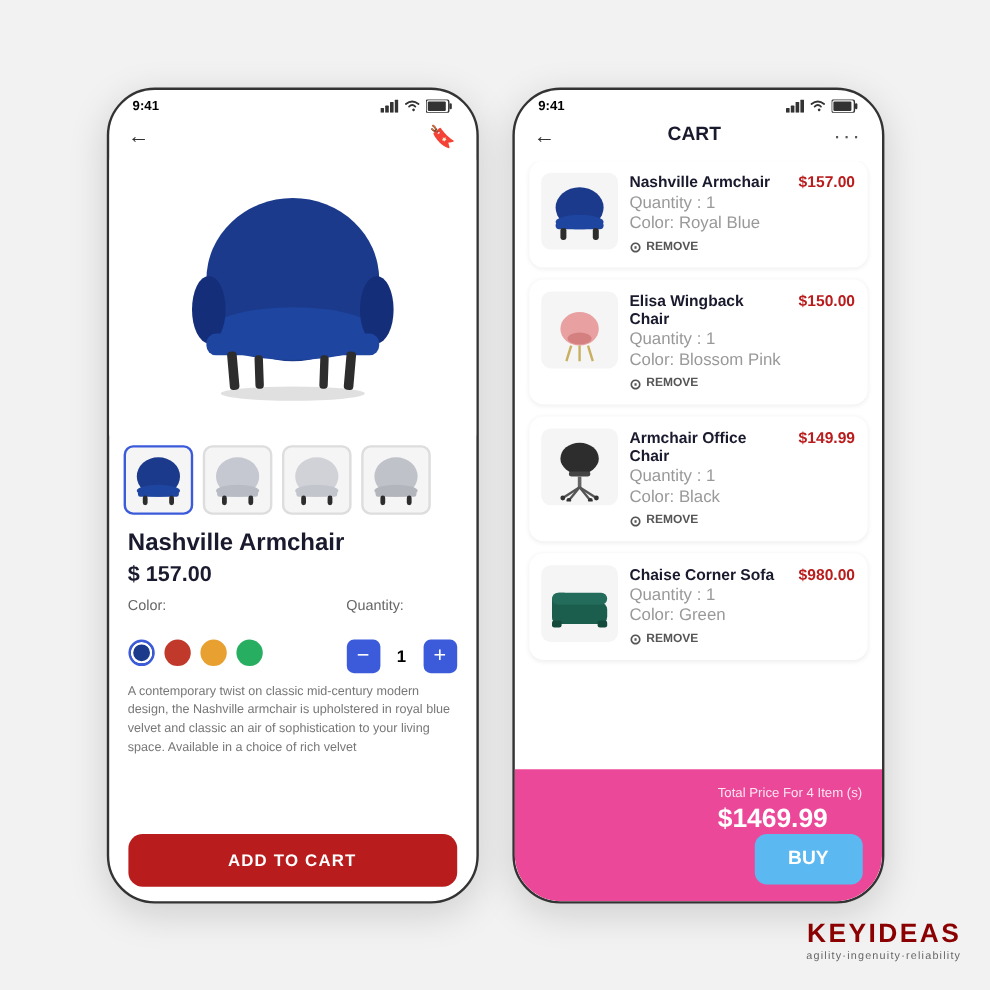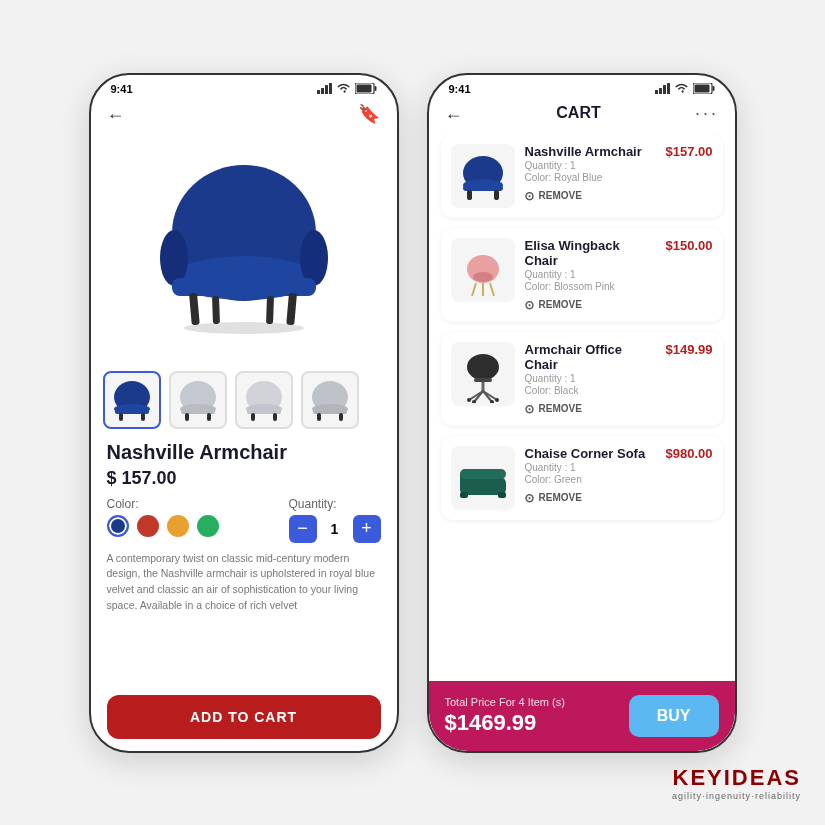--- a/index.html
+++ b/index.html
@@ -131,21 +131,21 @@
       display: flex;
       justify-content: space-between;
       align-items: flex-start;
       margin-bottom: 8px;
     }
     .option-group label {
       font-size: 12px;
       font-weight: 500;
       color: #666;
       display: block;
-      margin-bottom: 4px;
+      margin-bottom: 22px;
     }
     .color-options {
       display: flex;
       gap: 8px;
       align-items: center;
     }
     .color-dot {
       width: 22px;
       height: 22px;
       border-radius: 50%;
@@ -254,21 +254,21 @@
     }
     .item-details {
       flex: 1;
     }
     .item-name {
       font-size: 13px;
       font-weight: 700;
       color: #1a1a2e;
     }
     .item-qty, .item-color {
-      font-size: 10px;
+      font-size: 14px;
       color: #999;
       margin-top: 1px;
     }
     .item-remove {
       display: flex;
       align-items: center;
       gap: 4px;
       margin-top: 6px;
       font-size: 10px;
       font-weight: 600;
@@ -281,26 +281,27 @@
     .item-price {
       font-size: 13px;
       font-weight: 700;
       color: #b91c1c;
       white-space: nowrap;
       flex-shrink: 0;
     }
 
     
     .cart-footer {
-      background: #be185d;
+      background: #ec4899;
       padding: 14px 16px;
       display: flex;
       justify-content: space-between;
-      align-items: center;
+      align-items: flex-end;
       border-radius: 0 0 38px 38px;
+      flex-direction: column;
     }
     .total-label {
       font-size: 11px;
       color: rgba(255,255,255,0.85);
       margin-bottom: 2px;
     }
     .total-amount {
       font-size: 22px;
       font-weight: 700;
       color: #fff;

